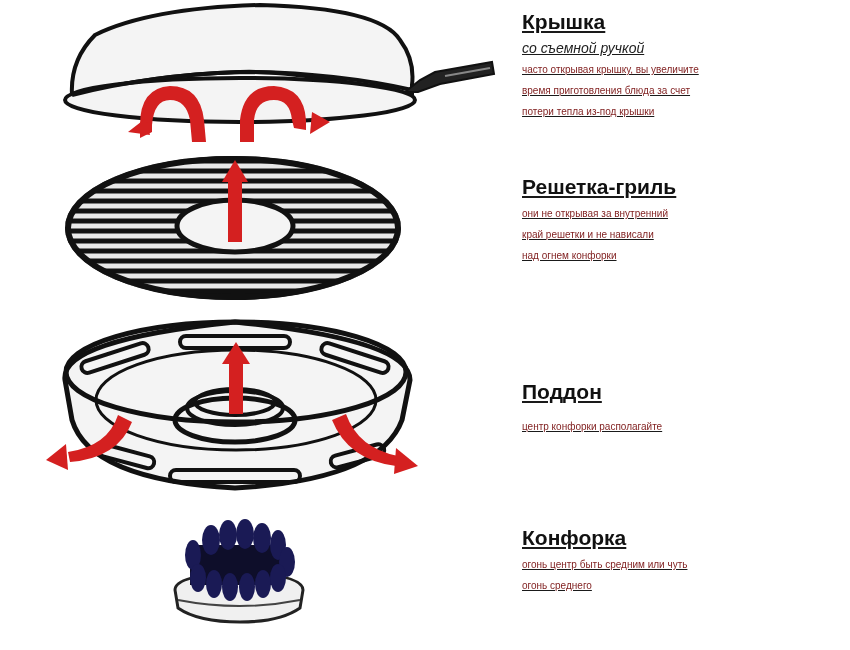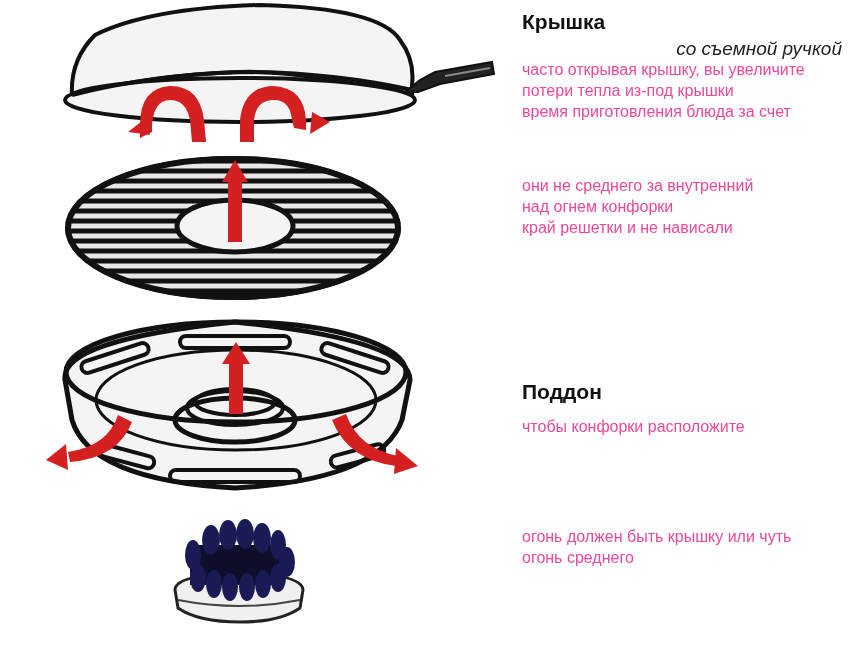--- a/index.html
+++ b/index.html
@@ -1,24 +1,24 @@
 <!DOCTYPE html>
 <html><head>
 <meta charset="utf-8">
 <style>
   html, body { margin: 0; padding: 0; }
   body {
     width: 850px; height: 650px; background: #ffffff; position: relative; overflow: hidden;
     font-family: "Liberation Sans", "DejaVu Sans", sans-serif; color: #1a1a1a;
   }
   .art { position: absolute; left: 0; top: 0; width: 510px; height: 650px; }
-  .block { position: absolute; left: 522px; width: 320px; }
+  .block { position: absolute; left: 522px; width: 320px; text-decoration: underline; }
   .title { font-weight: bold; font-size: 21px; line-height: 24px; color: #111; margin-bottom: 4px; }
-  .sub { font-style: italic; font-size: 19px; line-height: 21px; color: #222; text-align: right; }
-  .line { font-size: 16px; line-height: 21px; color: #ec4899; white-space: nowrap; }
+  .sub { font-style: italic; font-size: 14px; line-height: 21px; color: #222; }
+  .line { font-size: 10px; line-height: 21px; color: #7f1d1d; white-space: nowrap; }
   .gap { height: 8px; }
 </style>
 </head>
 <body>
 
 <svg class="art" viewBox="0 0 510 650" xmlns="http://www.w3.org/2000/svg">
   <defs>
     <clipPath id="grillClip">
         <ellipse cx="233" cy="228" rx="168" ry="72"></ellipse>
       </clipPath>
@@ -106,32 +106,34 @@
       <ellipse cx="263" cy="584" rx="8" ry="14"></ellipse>
       <ellipse cx="278" cy="578" rx="8" ry="14"></ellipse>
     </g>
   </g>
 </svg>
 
 <div class="block" style="top:10px;">
   <div class="title">Крышка</div>
   <div class="sub">со съемной ручкой</div>
   <div class="line">часто открывая крышку, вы увеличите</div>
+  <div class="line">время приготовления блюда за счет</div>
   <div class="line">потери тепла из-под крышки</div>
-  <div class="line">время приготовления блюда за счет</div>
 </div>
 
 <div class="block" style="top:175px;">
-  <div class="line">они не среднего за внутренний</div>
+  <div class="title">Решетка-гриль</div>
+  <div class="line">они не открывая за внутренний</div>
+  <div class="line">край решетки и не нависали</div>
   <div class="line">над огнем конфорки</div>
-  <div class="line">край решетки и не нависали</div>
 </div>
 
 <div class="block" style="top:380px;">
   <div class="title">Поддон</div>
   <div class="gap"></div>
-  <div class="line">чтобы конфорки расположите</div>
+  <div class="line">центр конфорки располагайте</div>
 </div>
 
 <div class="block" style="top:526px;">
-  <div class="line">огонь должен быть крышку или чуть</div>
+  <div class="title">Конфорка</div>
+  <div class="line">огонь центр быть средним или чуть</div>
   <div class="line">огонь среднего</div>
 </div>
 
 </body></html>

